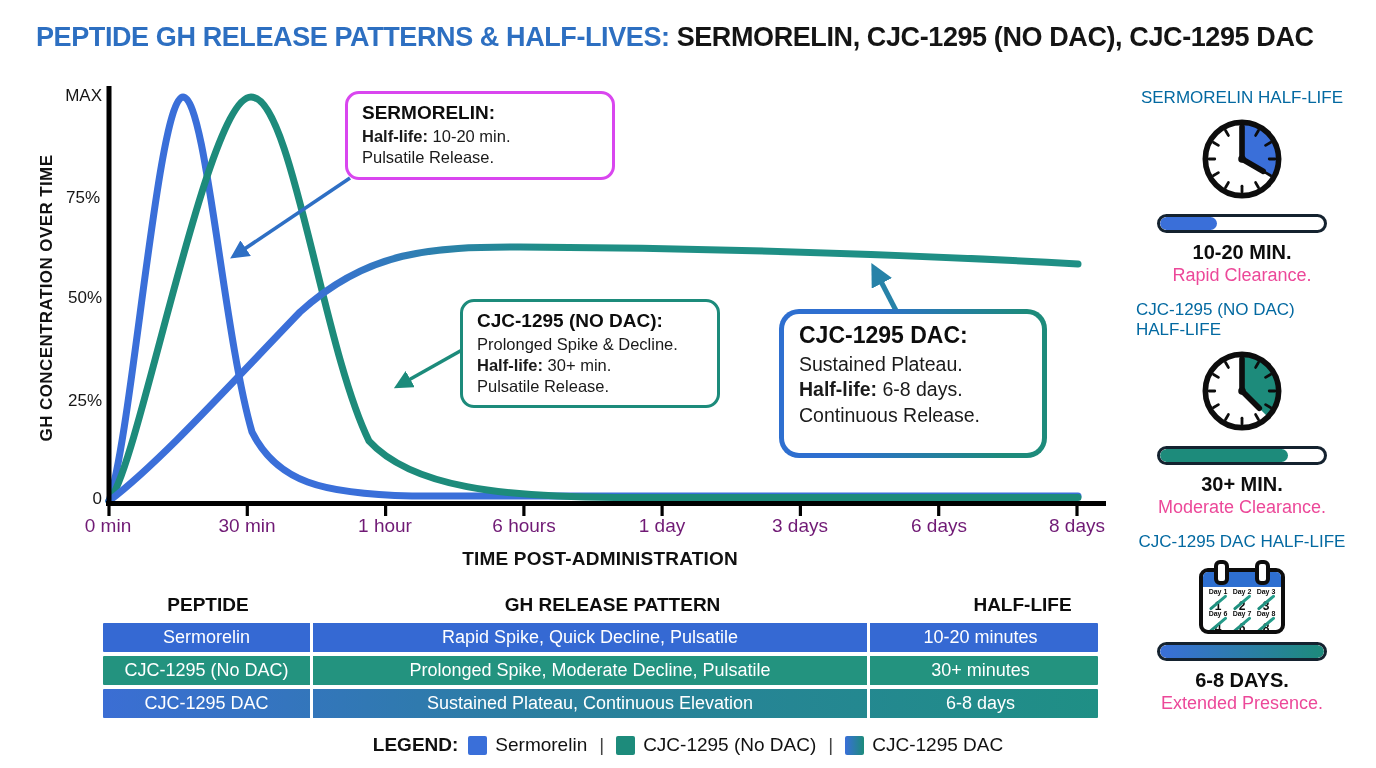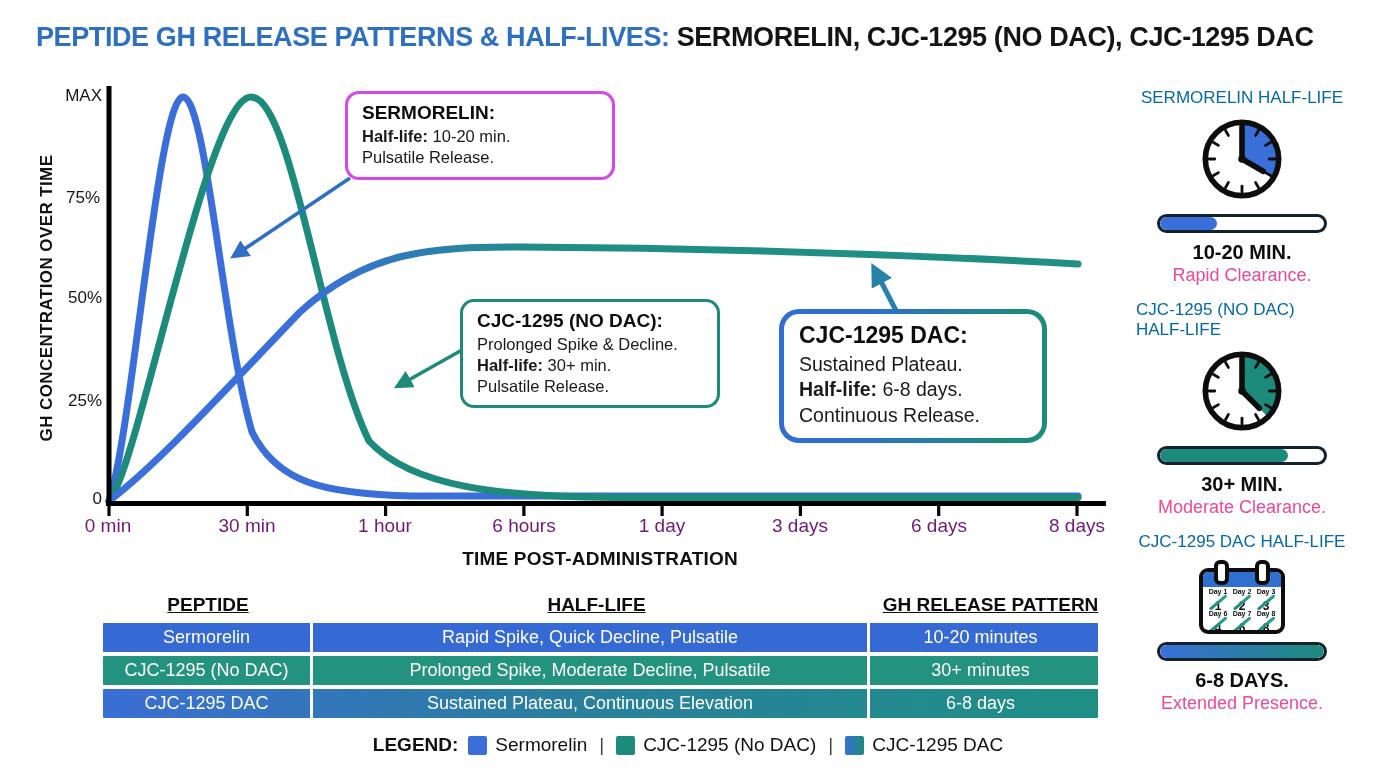--- a/index.html
+++ b/index.html
@@ -22,21 +22,21 @@
   .xlab{left:380px;top:548px;width:440px;text-align:center;font-weight:bold;font-size:19px;letter-spacing:0.2px;}
   
   .callout{background:#fff;border-radius:14px;padding:8px 14px 9px 14px;}
   .callout .c-title{font-weight:bold;font-size:19px;margin-bottom:2px;color:#0d0d0d;}
   .callout .c-line{font-size:16.5px;line-height:1.26;color:#1a1a1a;}
   .callout .b{font-weight:bold;}
   .co-1{left:345px;top:91px;width:236px;border:3px solid #d946ef;}
   .co-2{left:460px;top:299px;width:226px;border:3px solid #1c8b7b;}
   .co-3-wrap{left:779px;top:309px;width:258px;border-radius:20px;padding:5px;
              background:linear-gradient(100deg,#2e6fd0 0%,#2e6fd0 30%,#1d8b7b 85%);}
-  .co-3{border-radius:15px;padding:8px 15px 10px 15px;background:#fff;}
+  .co-3{border-radius:15px;padding:8px 15px 25px 15px;background:#fff;}
   .co-3 .c-title{font-size:23px;margin-bottom:3px;}
   .co-3 .c-line{font-size:19.5px;line-height:1.3;}
   
   .sb-card{left:1122px;width:240px;display:flex;flex-direction:column;align-items:center;}
   .sb-title{font-weight:normal;font-size:17px;line-height:1.18;text-align:left;max-width:212px;color:#0369a1;}
   .clock{margin-top:4px;}
   .bar{margin-top:8px;width:164px;height:13px;border:3px solid #14222f;border-radius:10px;background:#fff;overflow:hidden;}
   .bar-fill{height:100%;border-radius:7px;}
   .sb-value{margin-top:8px;font-weight:bold;font-size:20px;color:#0d0d0d;}
   .sb-caption{margin-top:1px;font-size:18px;color:#ec4899;}
@@ -45,21 +45,21 @@
   .cal-ring{position:absolute;top:0;width:7px;height:17px;border:4px solid #0d0d0d;border-radius:6px;background:#fff;z-index:2;}
   .cal-body{position:absolute;top:8px;left:0;right:0;bottom:0;border:4px solid #0d0d0d;border-radius:9px;background:#fff;overflow:hidden;}
   .cal-head{height:15px;background:#2e6fd0;}
   .cal-grid{display:grid;grid-template-columns:repeat(3,1fr);padding:1px 3px 0 3px;}
   .cal-cell{position:relative;height:22px;text-align:center;}
   .d-label{display:block;font-size:7px;font-weight:bold;line-height:8px;color:#0d0d0d;}
   .d-num{font-size:12px;font-weight:bold;line-height:12px;color:#0d0d0d;}
   .slash{position:absolute;left:1px;right:1px;top:58%;height:2.5px;border-radius:2px;
          background:linear-gradient(90deg,#1d8b7b,#27a08e);transform:rotate(-40deg);}
   
-  .tbl-head{left:103px;top:594px;width:995px;display:grid;grid-template-columns:210px 557px 221px;column-gap:5px;text-decoration:underline;}
+  .tbl-head{left:103px;top:594px;width:995px;display:grid;grid-template-columns:210px 557px 221px;column-gap:21px;}
   .tbl-head div{text-align:center;font-weight:bold;font-size:19px;color:#0d0d0d;}
   .tbl-rows{left:103px;top:623px;width:995px;}
   .t-row{display:grid;grid-template-columns:210px 557px 221px;height:29px;margin-bottom:4px;border-radius:1px;}
   .t-row .cell{color:#fff;font-size:18px;text-align:center;line-height:29px;white-space:nowrap;overflow:hidden;}
   .t-row .cell:nth-child(1),.t-row .cell:nth-child(2){border-right:3px solid #fff;}
   .row-0{background:#3569d3;}
   .row-1{background:#23937f;}
   .row-2{background:linear-gradient(90deg,#3b6ed4 0%,#2a7f9e 45%,#1f8f85 100%);}
   
   .legend{left:0;top:734px;width:1376px;display:flex;justify-content:center;align-items:center;font-size:19px;color:#111;}
@@ -248,22 +248,22 @@
   </div>
   <div class="bar">
     <div class="bar-fill" style="width:100%;background:linear-gradient(90deg,#3a6fd9,#1d8b7b);"></div>
   </div>
   <div class="sb-value">6-8 DAYS.</div>
   <div class="sb-caption">Extended Presence.</div>
 </div>
 
 <div class="abs tbl-head">
   <div>PEPTIDE</div>
+  <div>GH RELEASE PATTERN</div>
   <div>HALF-LIFE</div>
-  <div>GH RELEASE PATTERN</div>
 </div>
 <div class="abs tbl-rows">
   <div class="t-row row-0">
     <div class="cell">Sermorelin</div>
     <div class="cell">Rapid Spike, Quick Decline, Pulsatile</div>
     <div class="cell">10-20 minutes</div>
   </div>
   <div class="t-row row-1">
     <div class="cell">CJC-1295 (No DAC)</div>
     <div class="cell">Prolonged Spike, Moderate Decline, Pulsatile</div>

